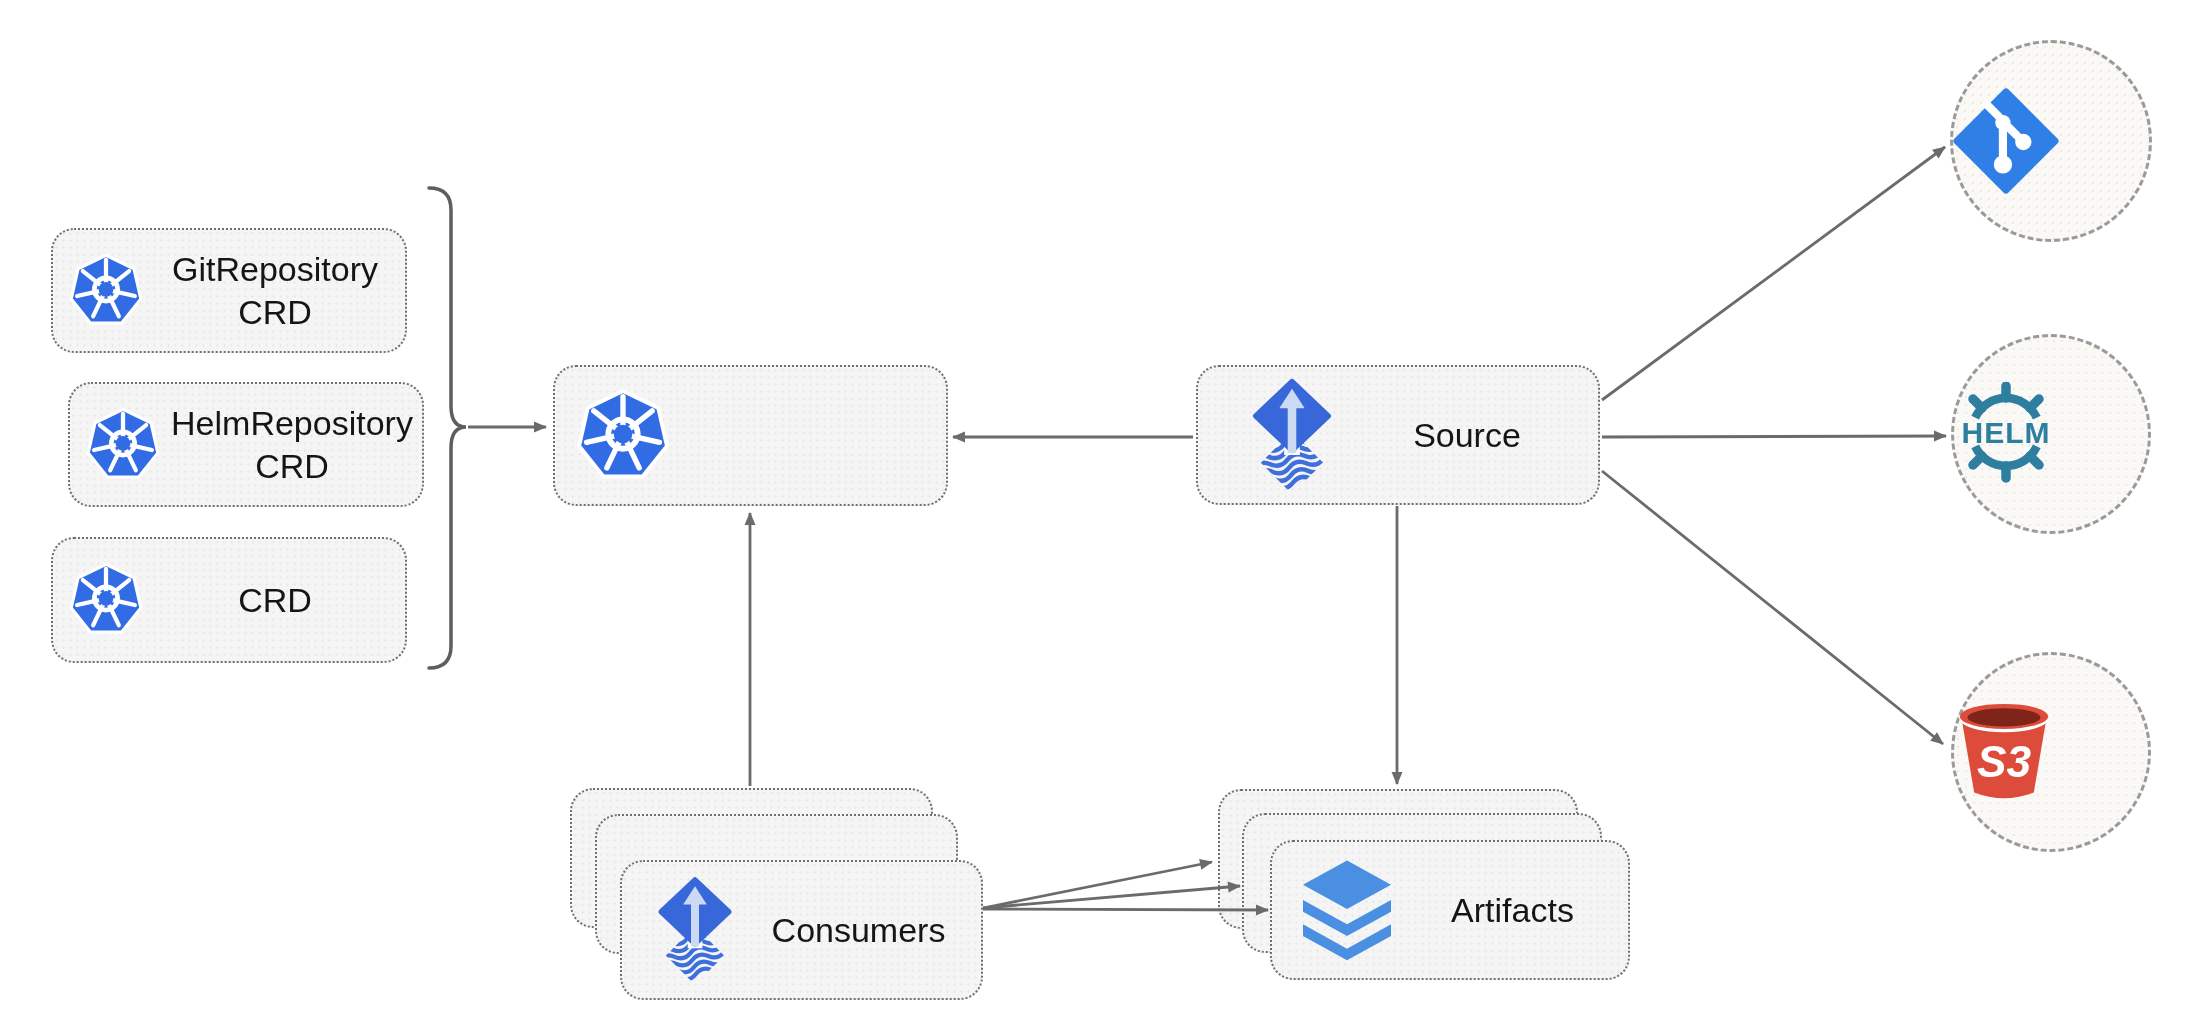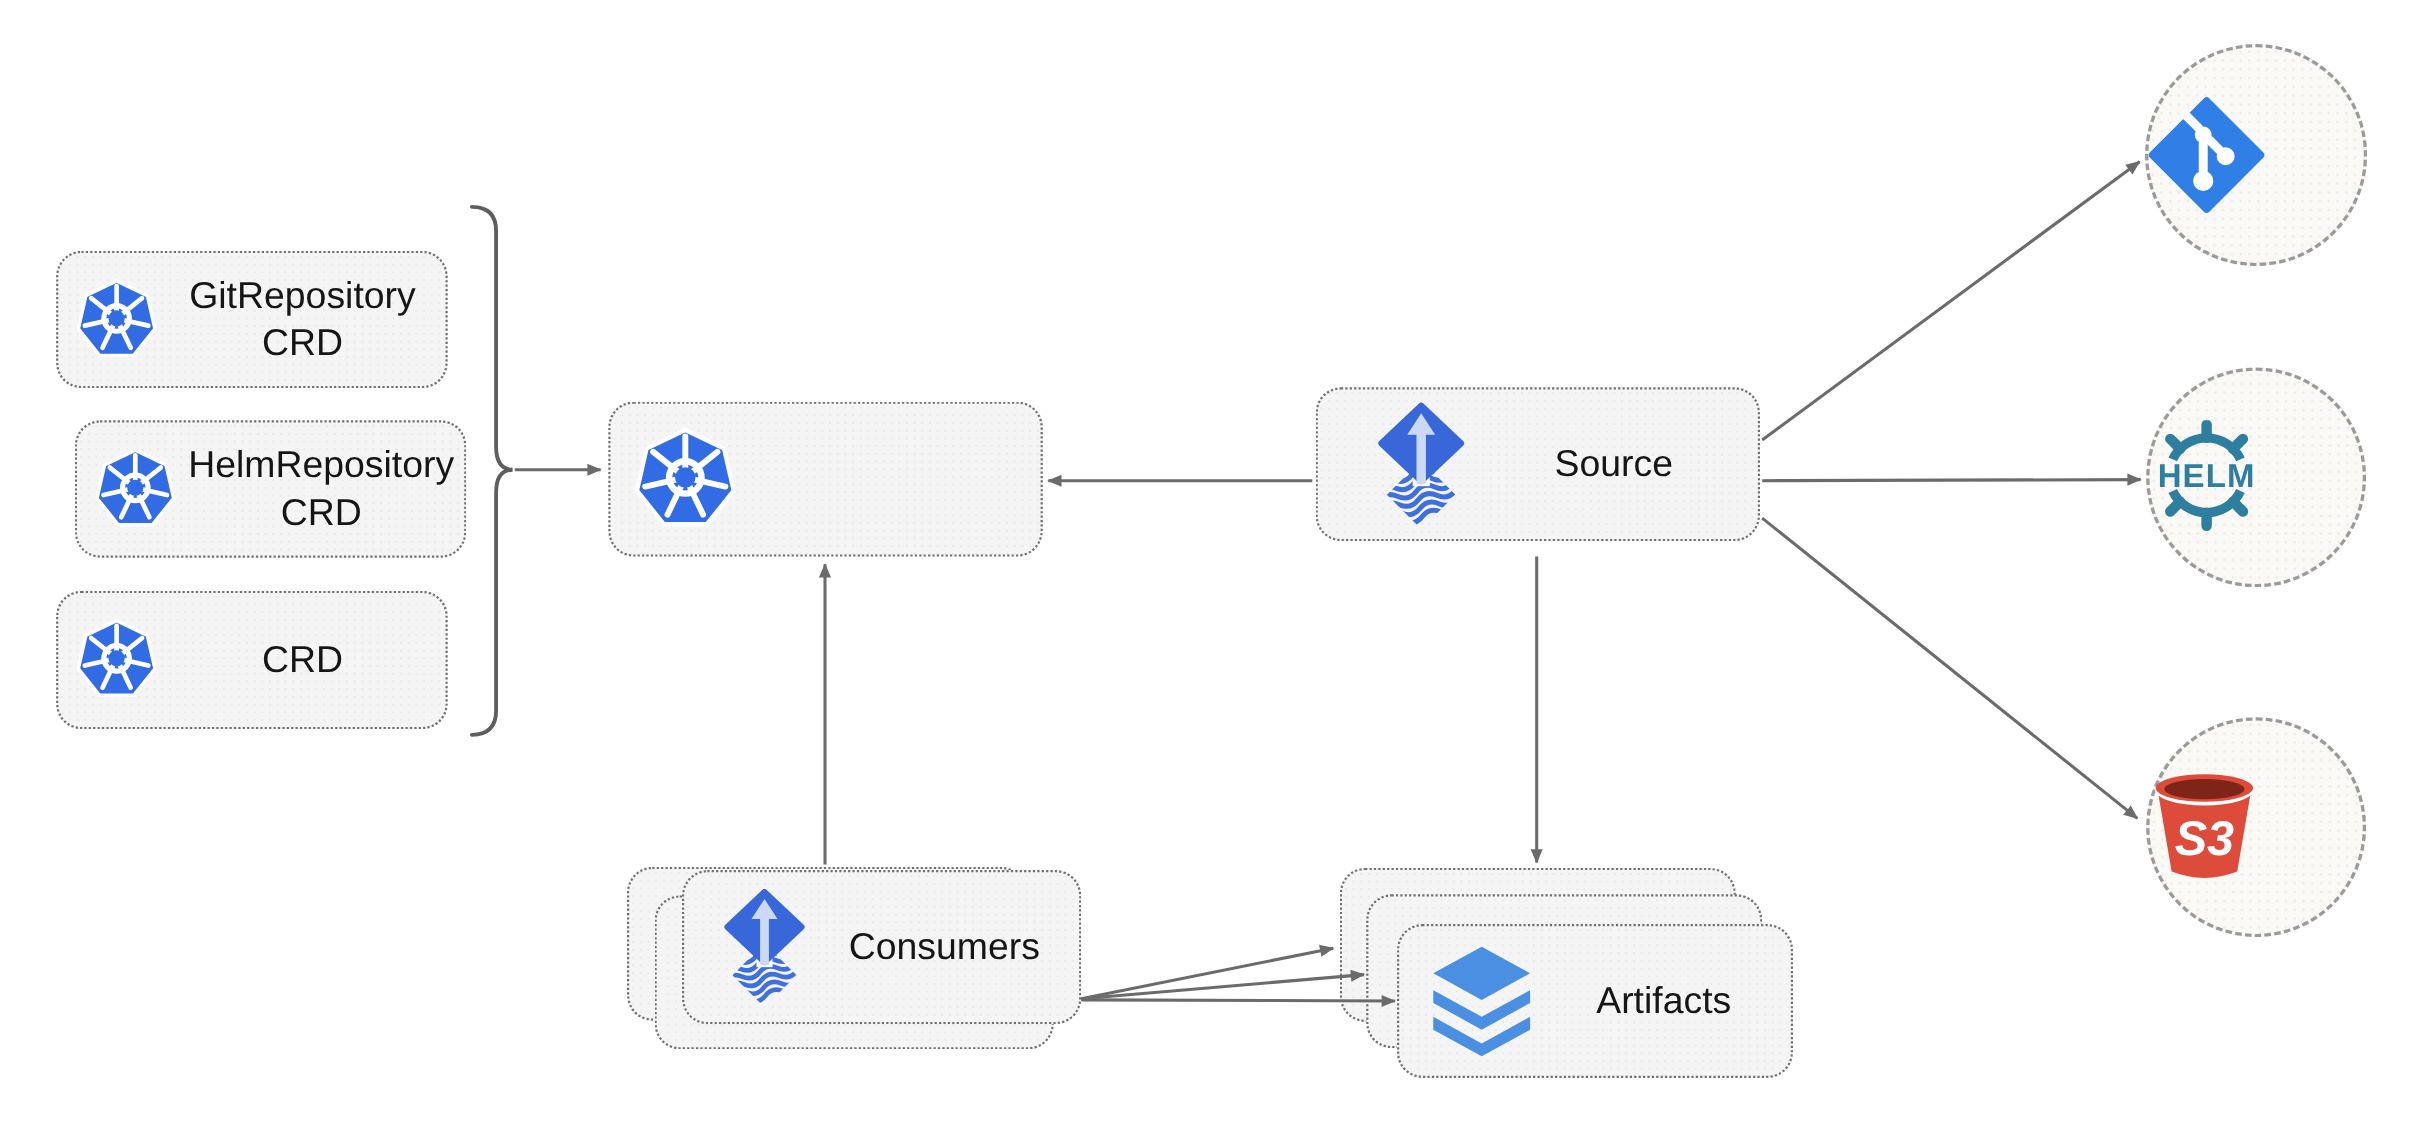--- a/index.html
+++ b/index.html
@@ -146,32 +146,32 @@
       <div>CRD</div>
     </div>
   </div>
 
   <div class="box" style="left:553px;top:365px;width:395px;height:141px;">
     <svg class="icon" style="margin-left:19px" width="98" height="96">
         <use href="#sym-k8s"></use>
       </svg>
   </div>
 
-  <div class="box" style="left:1196px;top:352px;width:404px;height:140px;">
+  <div class="box" style="left:1196px;top:365px;width:404px;height:140px;">
     <svg class="icon" style="margin-left:50px" width="88" height="117">
         <use href="#sym-flux"></use>
       </svg>
     <div class="box-label">
       <div>Source</div>
     </div>
   </div>
 
   <div class="box" style="left:570px;top:788px;width:363px;height:140px;"></div>
   <div class="box" style="left:595px;top:814px;width:363px;height:140px;"></div>
-  <div class="box" style="left:620px;top:791px;width:363px;height:140px;justify-content:flex-end;">
+  <div class="box" style="left:620px;top:860px;width:363px;height:140px;justify-content:flex-end;">
     <svg class="icon" style="margin-left:32px" width="82" height="112">
         <use href="#sym-flux"></use>
       </svg>
     <div class="box-label">Consumers</div>
   </div>
 
   <div class="box" style="left:1218px;top:789px;width:360px;height:140px;"></div>
   <div class="box" style="left:1242px;top:813px;width:360px;height:140px;"></div>
   <div class="box" style="left:1270px;top:840px;width:360px;height:140px;">
     <svg class="icon" style="margin-left:25px" width="100" height="106">

